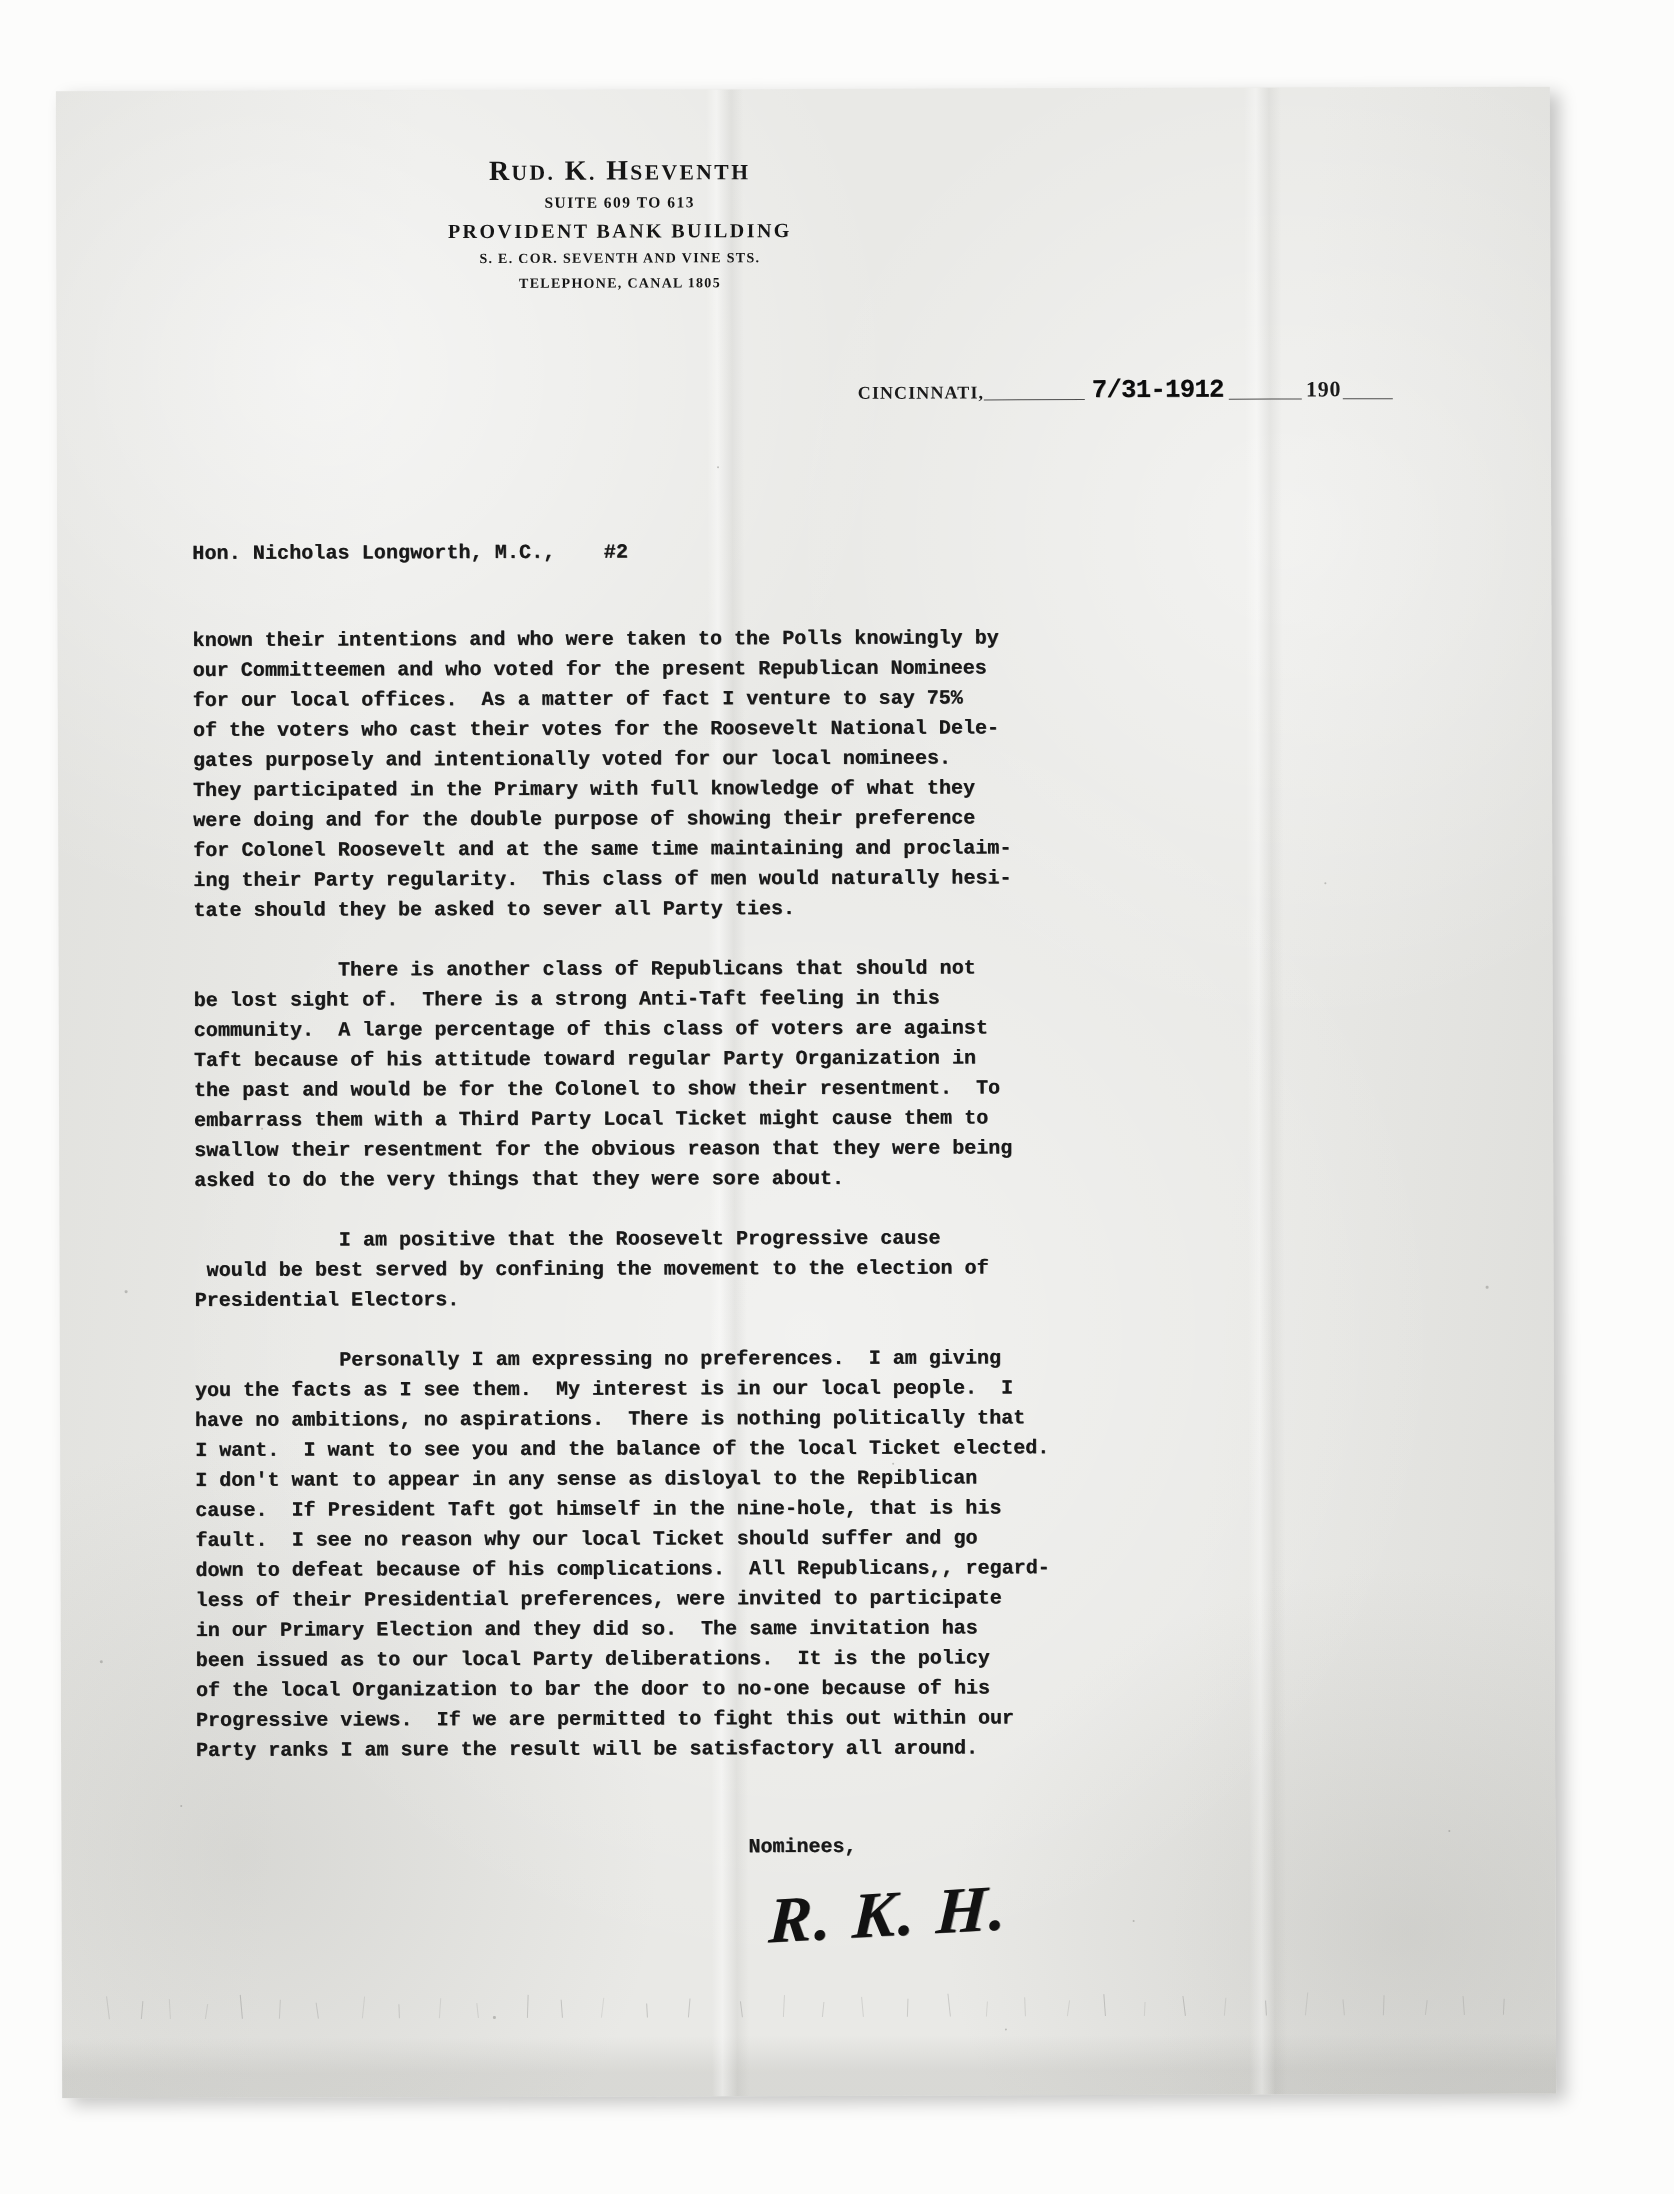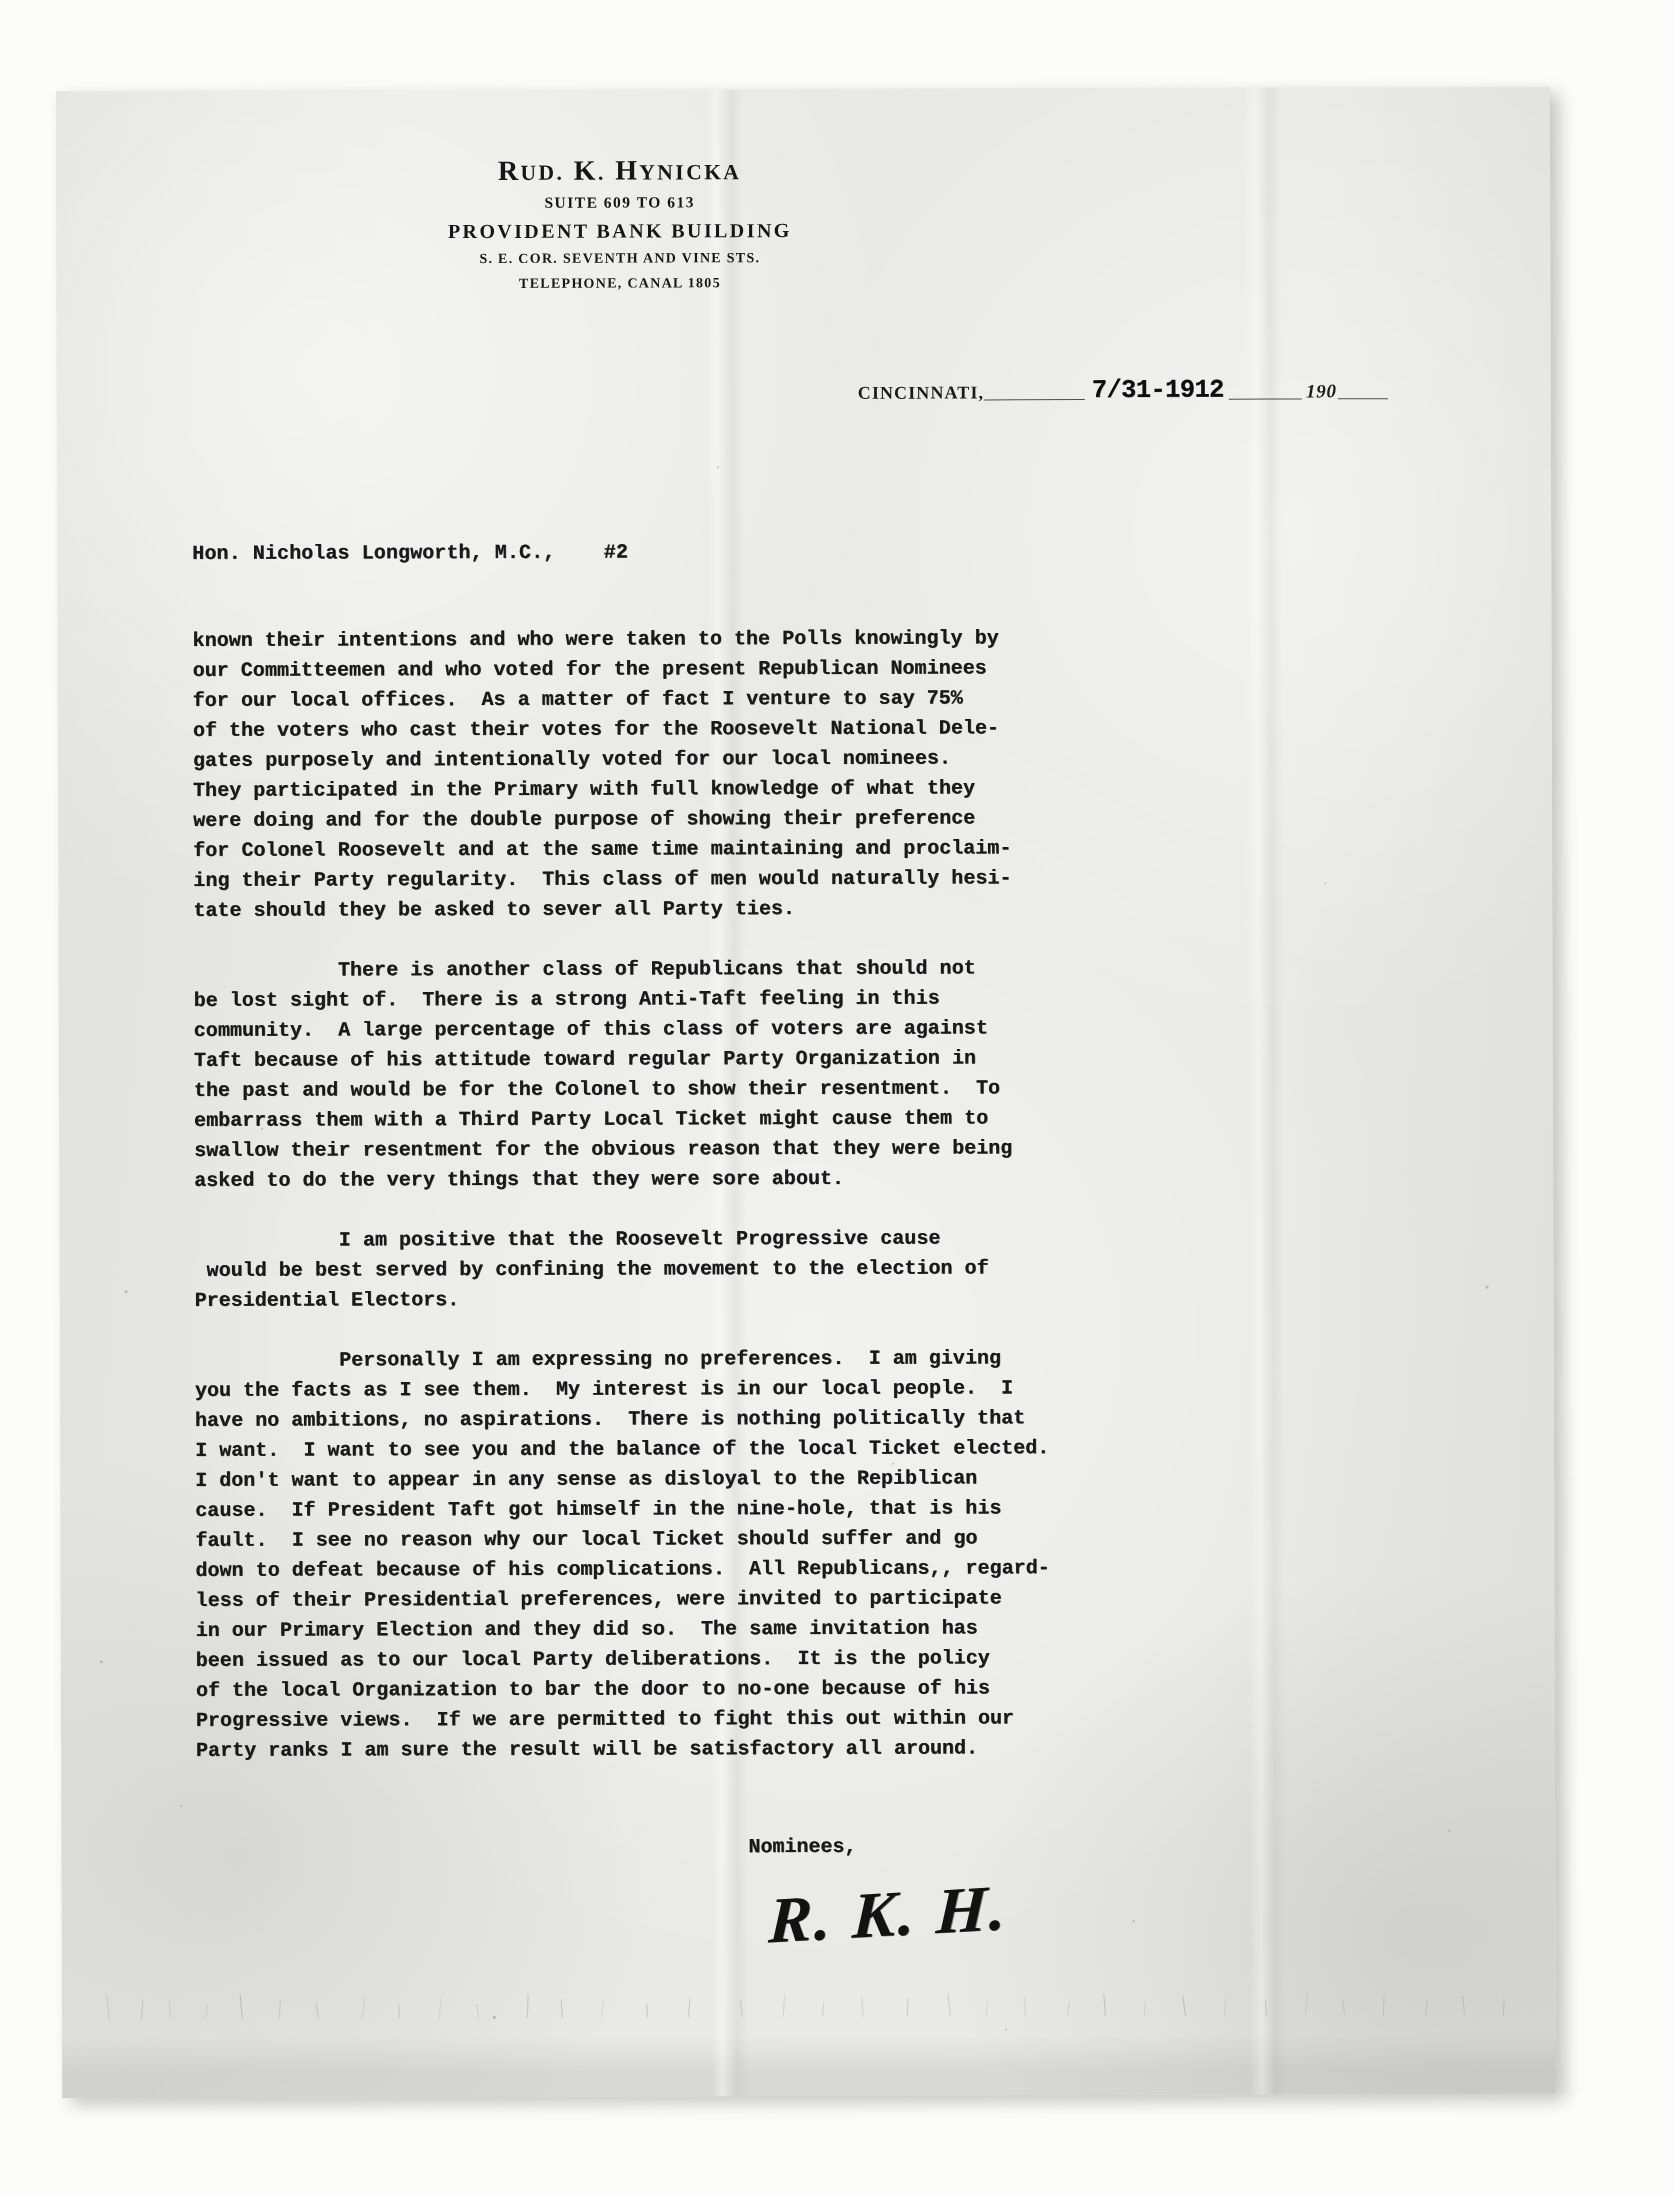--- a/index.html
+++ b/index.html
@@ -100,23 +100,22 @@
     font-weight:bold;
     font-size:25.6px;
     letter-spacing:-0.7px;
     color:#0d0d0d;
     margin:0 5.4px 0 6.7px;
     transform:translateY(2px);
     text-shadow:0.4px 0.3px 0 rgba(20,20,20,.5);
   }
   #date-year{
     font-family:"Liberation Serif",serif;
-    font-weight:bold;font-size:19px;letter-spacing:0.7px;
+    font-weight:bold;font-size:22px;letter-spacing:0.7px;
     margin:0 1.3px 0 4px;
-    font-style:italic;
   }
 
   
   .typed{
     font-family:"Liberation Mono","DejaVu Sans Mono",monospace;
     font-weight:bold;
     color:#191919;
     text-shadow:0.5px 0.3px 0.3px rgba(25,25,25,.55), -0.2px 0 0.2px rgba(40,40,40,.30);
     white-space:pre;
   }
@@ -166,21 +165,21 @@
 </style>
 </head>
 <body>
 
 <div id="scan-backdrop"></div>
 
 <div id="letter-sheet">
   <div class="sheet-inner">
 
     <div id="letterhead">
-      <div class="lh-name">R<span class="small">UD.</span> K<span class="small">.</span> H<span class="small">YNICKA</span></div>
+      <div class="lh-name">R<span class="small">UD.</span> K<span class="small">.</span> H<span class="small">SEVENTH</span></div>
       <div class="lh-line lh-suite">SUITE 609 TO 613</div>
       <div class="lh-line lh-bank">PROVIDENT BANK BUILDING</div>
       <div class="lh-line lh-corner">S. E. COR. SEVENTH AND VINE STS.</div>
       <div class="lh-line lh-phone">TELEPHONE, CANAL 1805</div>
     </div>
 
     <div id="date-line">
       <span id="date-city">CINCINNATI,</span>
       <span class="date-rule" id="date-rule-a"></span>
       <span id="date-typed" class="typed">7/31-1912</span>

